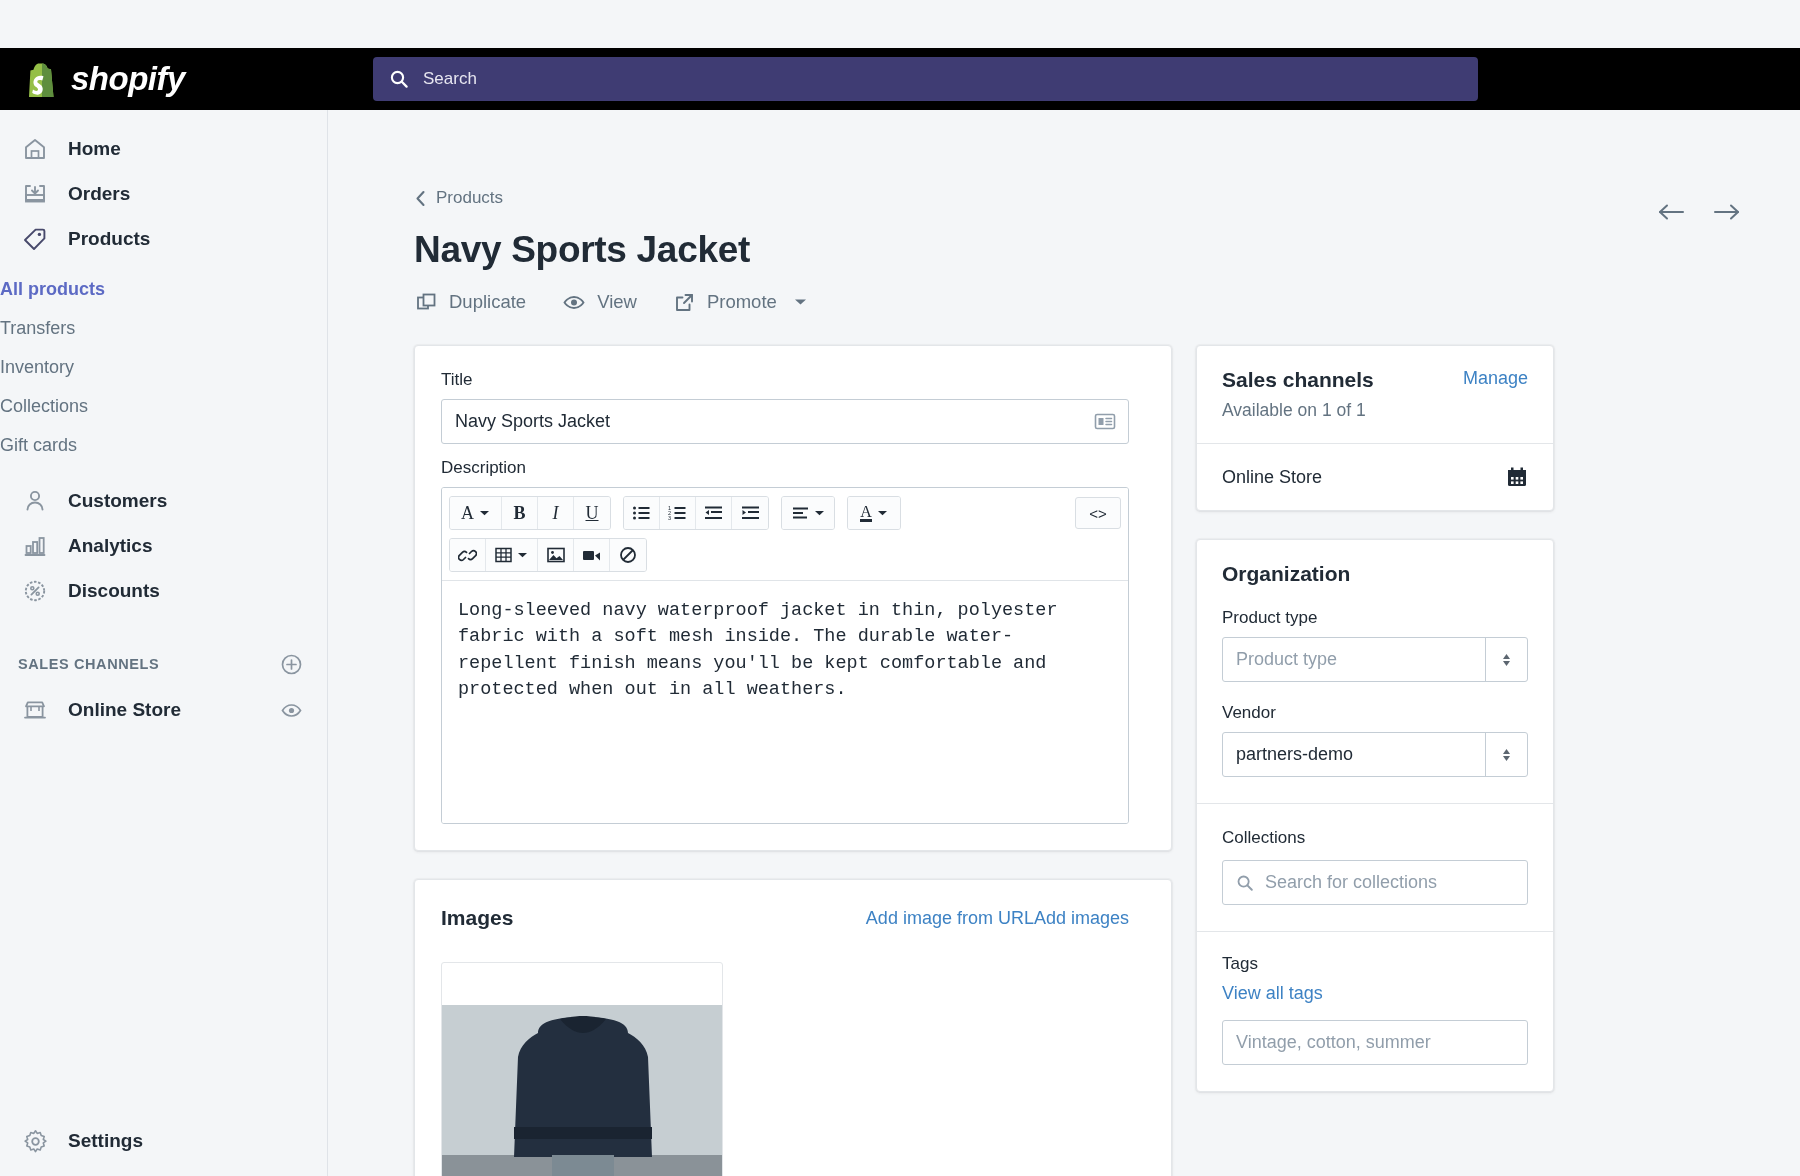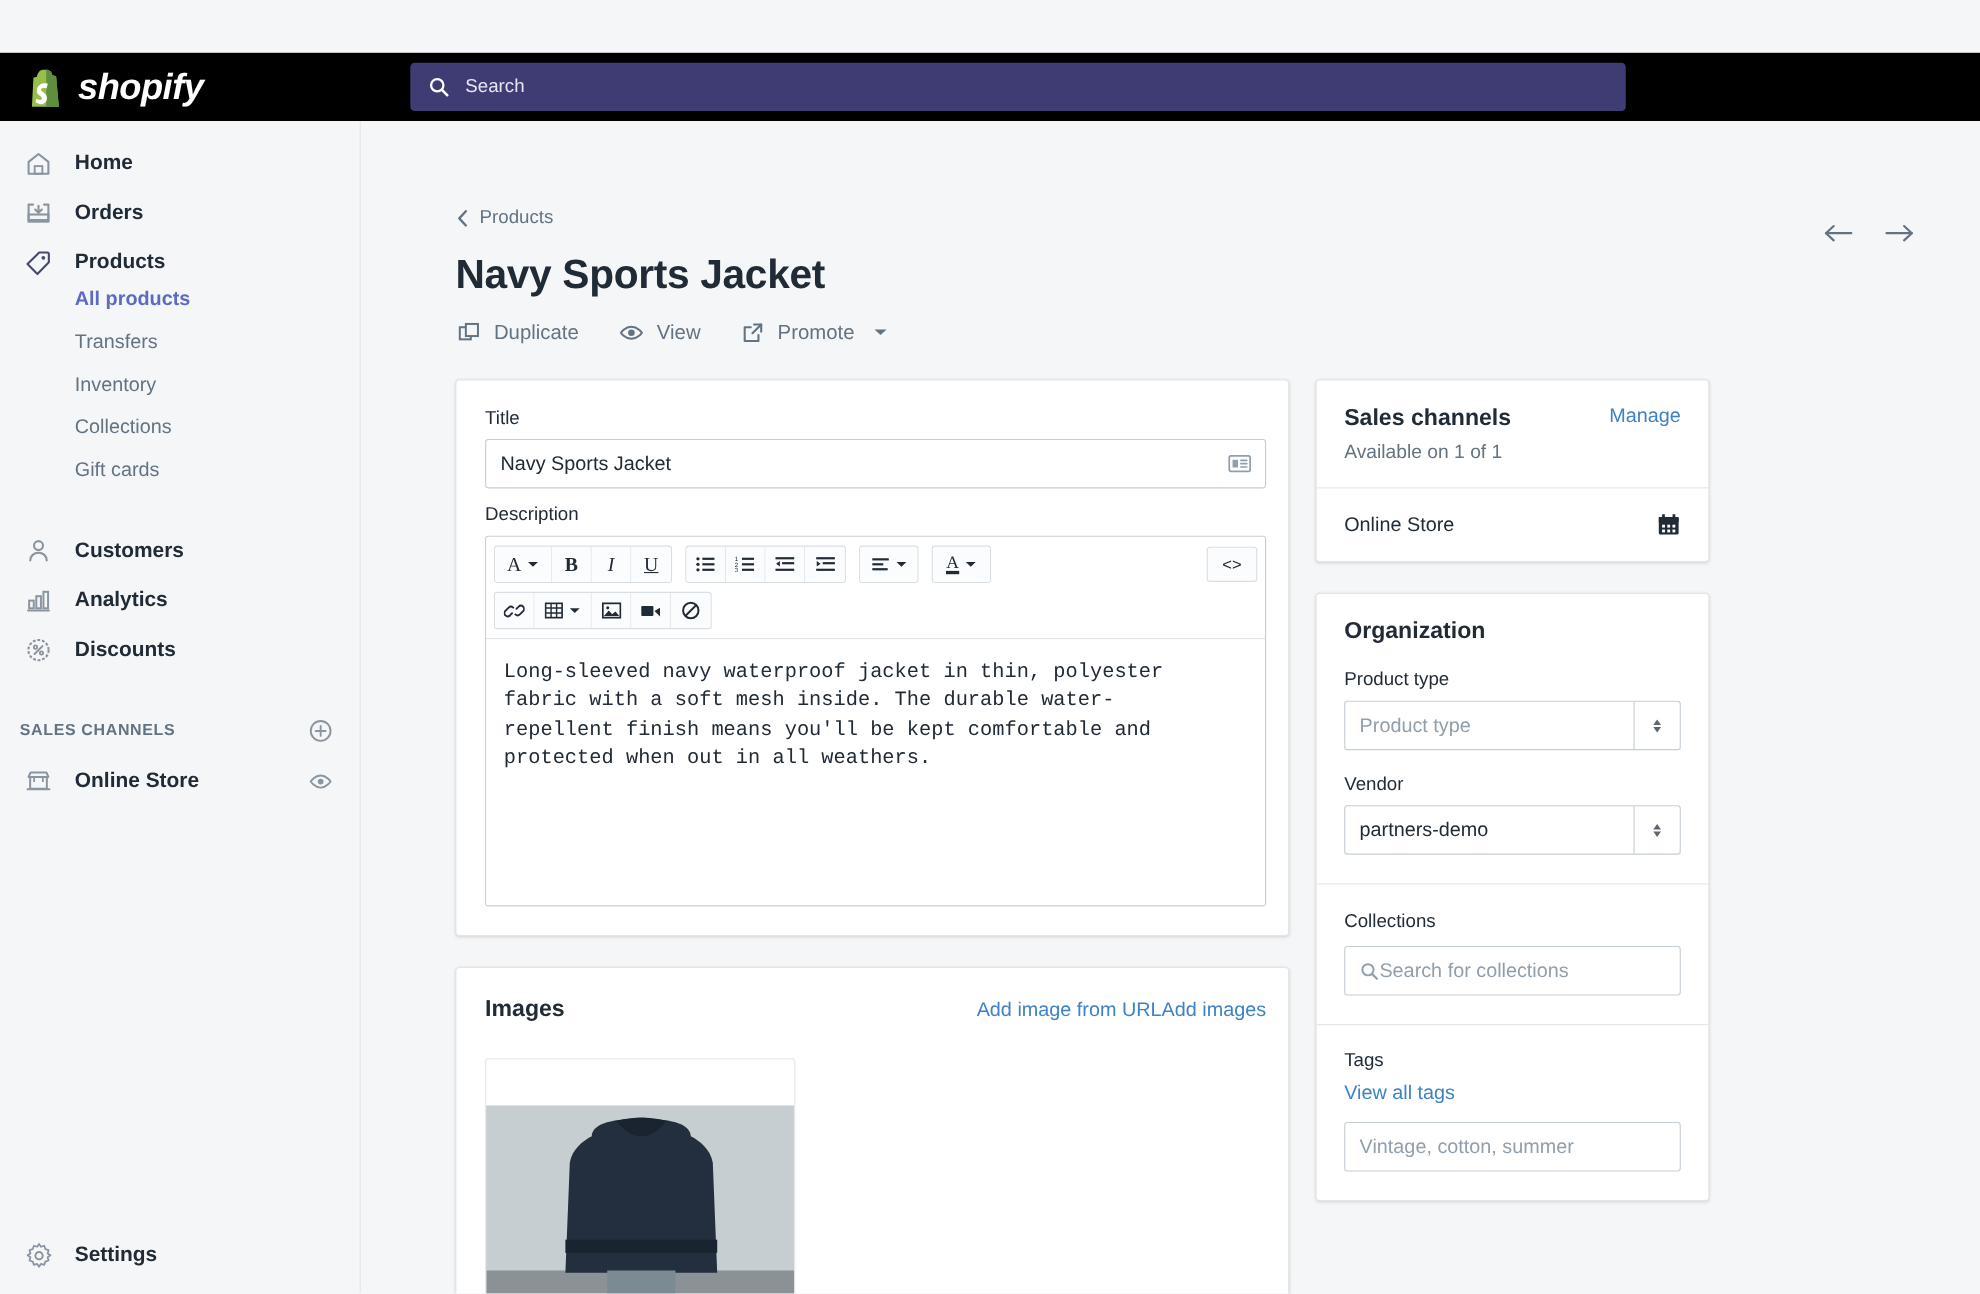--- a/index.html
+++ b/index.html
@@ -58,22 +58,22 @@
     height: 45px;
     padding-left: 18px;
     cursor: pointer;
   }
   .nav-ico {
     width: 34px; min-width: 34px; margin-right: 16px;
     display: flex; align-items: center; justify-content: center;
   }
   .nav-label { font-size: 19px; color: #212b36; font-weight: 600; }
   .sub-item {
-    height: 39px; display: flex; align-items: flex-start;
-    padding-left: 68px; cursor: pointer;
+    height: 39px; display: flex; align-items: flex-end;
+    cursor: pointer;
   }
   .sub-label { font-size: 18px; color: #637381; }
   .sub-item.active .sub-label { color: #5c6ac4; font-weight: 700; }
   .nav-gap { height: 22px; }
   .section-head {
     display: flex; align-items: center; justify-content: space-between;
     padding: 0 24px 0 18px; height: 46px; margin-top: 28px;
   }
   .section-title {
     font-size: 14.5px; font-weight: 700; color: #637381;
@@ -119,21 +119,21 @@
   .columns { display: flex; gap: 24px; margin-top: 32px; }
   .col-left { width: 758px; min-width: 758px; }
   .col-right { width: 358px; min-width: 358px; }
 
   .card {
     background: #ffffff;
     border: 1px solid #e3e6e9;
     border-radius: 4px;
     box-shadow: 0 0 0 1px rgba(63,63,68,0.03), 0 1px 3px rgba(63,63,68,0.10);
   }
-  .card-pad { padding: 24px 20px 26px 26px; }
+  .card-pad { padding: 24px 42px 26px 26px; }
 
   .fld-label { font-size: 17px; color: #212b36; margin-bottom: 9px; }
   .input {
     height: 45px; border: 1px solid #c4cdd5; border-radius: 3px;
     background: #fff; display: flex; align-items: center;
     padding: 0 12px 0 13px; cursor: text;
   }
   .input-val { font-size: 18px; color: #212b36; flex: 1; }
   .input-ph { font-size: 18px; color: #919eab; flex: 1; }
 
@@ -185,21 +185,21 @@
     background: #fff; display: flex; align-items: center; cursor: pointer;
   }
   .select .sv { flex: 1; padding-left: 13px; font-size: 18px; color: #212b36; }
   .select .sp { flex: 1; padding-left: 13px; font-size: 18px; color: #919eab; }
   .select .sarrow {
     width: 42px; height: 43px; border-left: 1px solid #c4cdd5;
     display: flex; align-items: center; justify-content: center;
   }
   .srch-input {
     height: 45px; border: 1px solid #c4cdd5; border-radius: 3px;
-    background: #fff; display: flex; align-items: center; padding-left: 13px; cursor: text;
+    background: #fff; display: flex; align-items: center; padding-left: 13px; gap: 11px; cursor: text;
   }
   .helper { font-size: 17.5px; color: #637381; line-height: 1.4; margin-top: 11px; }
 
   
   .img-head { display: flex; align-items: center; justify-content: space-between; }
   .img-links { display: flex; }
   .img-thumb {
     width: 282px; height: 230px; margin-top: 32px;
     border: 1px solid #e3e6e9; border-radius: 3px; overflow: hidden;
     background: #fff; position: relative;

